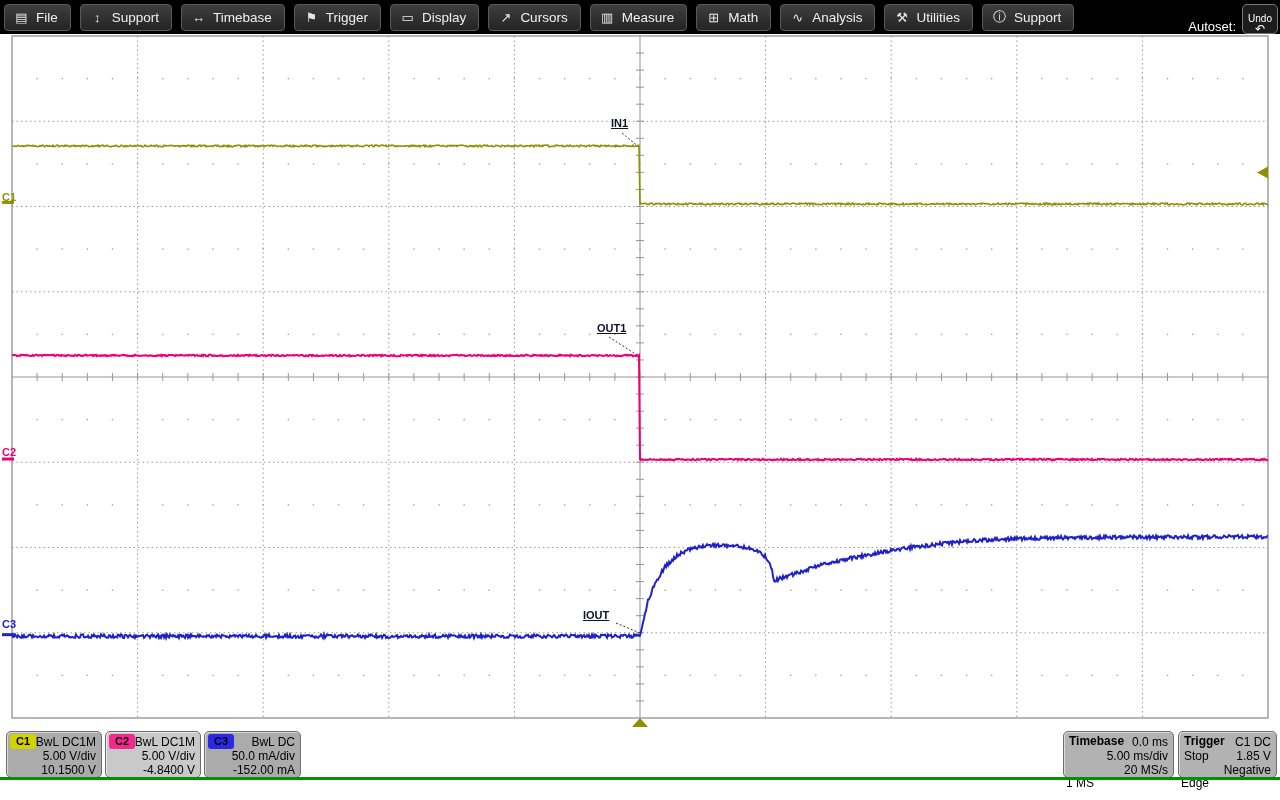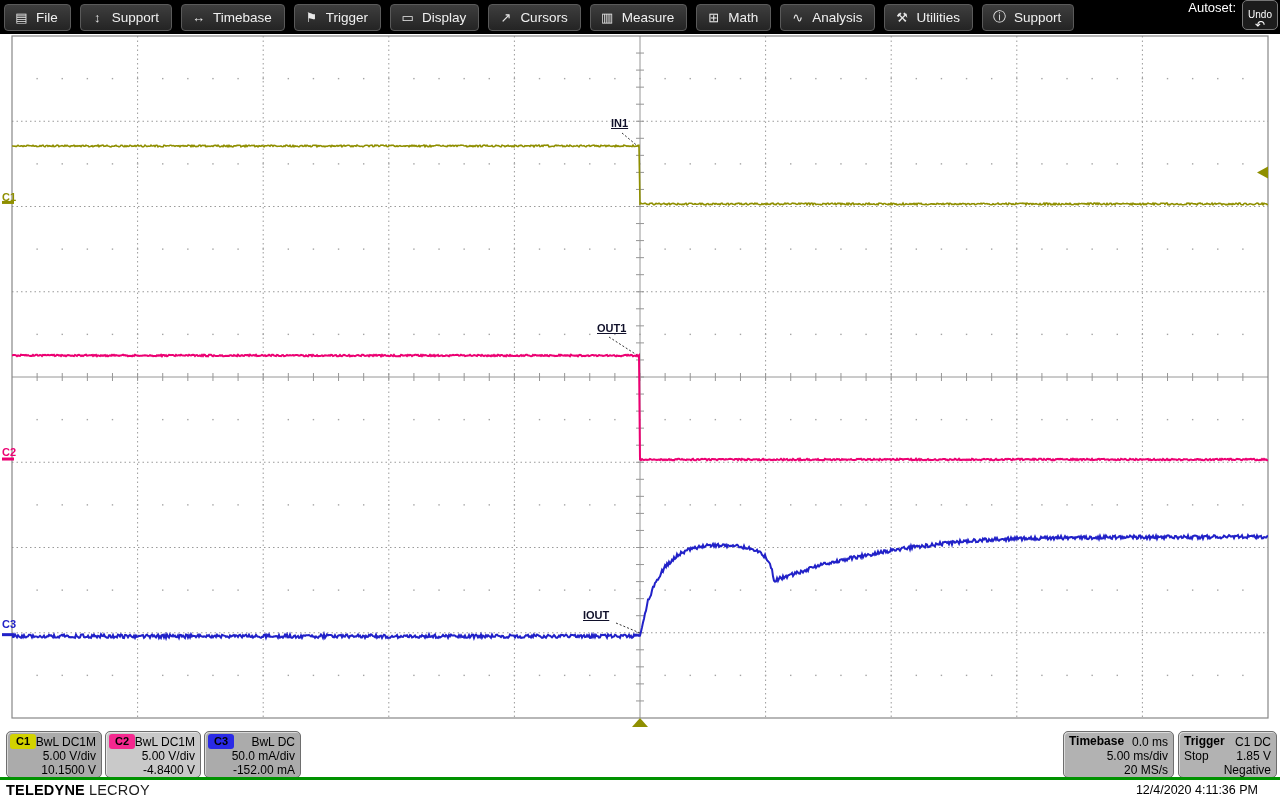--- a/index.html
+++ b/index.html
@@ -5,21 +5,21 @@
   * { margin:0; padding:0; box-sizing:border-box; }
   html,body { width:1280px; height:800px; background:#fff; font-family:"Liberation Sans", sans-serif; overflow:hidden; }
   #stage { position:relative; width:1280px; height:800px; background:#fff; }
 
   
   #topbar { position:absolute; left:0; top:0; width:1280px; height:34px; background:#000; display:flex; align-items:center; padding-left:4px; gap:9px; z-index:5; }
   .menu-btn { display:inline-flex; align-items:center; gap:7px; height:27px; padding:0 12px 0 9px;
     background:linear-gradient(#3e3e3e,#242424); border:1px solid #5a5a5a; border-radius:4px;
     color:#f0f0f0; font-size:13.5px; cursor:default; white-space:nowrap; }
   .menu-btn .mi { font-size:13px; color:#e8e8e8; width:15px; text-align:center; }
-  #topbar-right { position:absolute; right:2px; top:0; height:34px; display:flex; align-items:flex-start; gap:6px;margin-left:35px; }
+  #topbar-right { position:absolute; right:2px; top:0; height:34px; display:flex; align-items:flex-end; gap:6px;margin-left:35px; }
   #autoset-label { color:#fff; font-size:13px; }
   #undo-btn { width:36px; height:30px; background:#1c1c1c; border:1px solid #777; border-radius:5px;
     color:#fff; font-size:10px; line-height:10px; text-align:center; padding-top:9px; }
   #undo-btn .uglyph { font-size:12px; }
 
   
   #scope-svg { position:absolute; left:0; top:0; width:1280px; height:800px; z-index:1; }
   .trace-label { position:absolute; z-index:2; font-size:11px; font-weight:bold; color:#10102a;
     text-decoration:underline; background:rgba(255,255,255,.7); line-height:12px; }
   .chan-label { position:absolute; z-index:2; font-size:11px; font-weight:bold; line-height:11px; }
@@ -664,20 +664,14 @@
     <span class="box-title">Trigger</span>
     <span class="r1">C1 DC</span>
     <span class="l2">Stop</span>
     <span class="r2">1.85 V</span>
     <span class="l3">Edge</span>
     <span class="r3">Negative</span>
   </div>
 
   <div id="green-line"></div>
 
-  <div id="footer">
-    <div id="brand">
-      <span class="b1">TELEDYNE</span><span class="b2">LECROY</span>
-    </div>
-    <div id="datetime">12/4/2020 4:11:36 PM</div>
-  </div>
 
 </div>
 
 </body></html>

